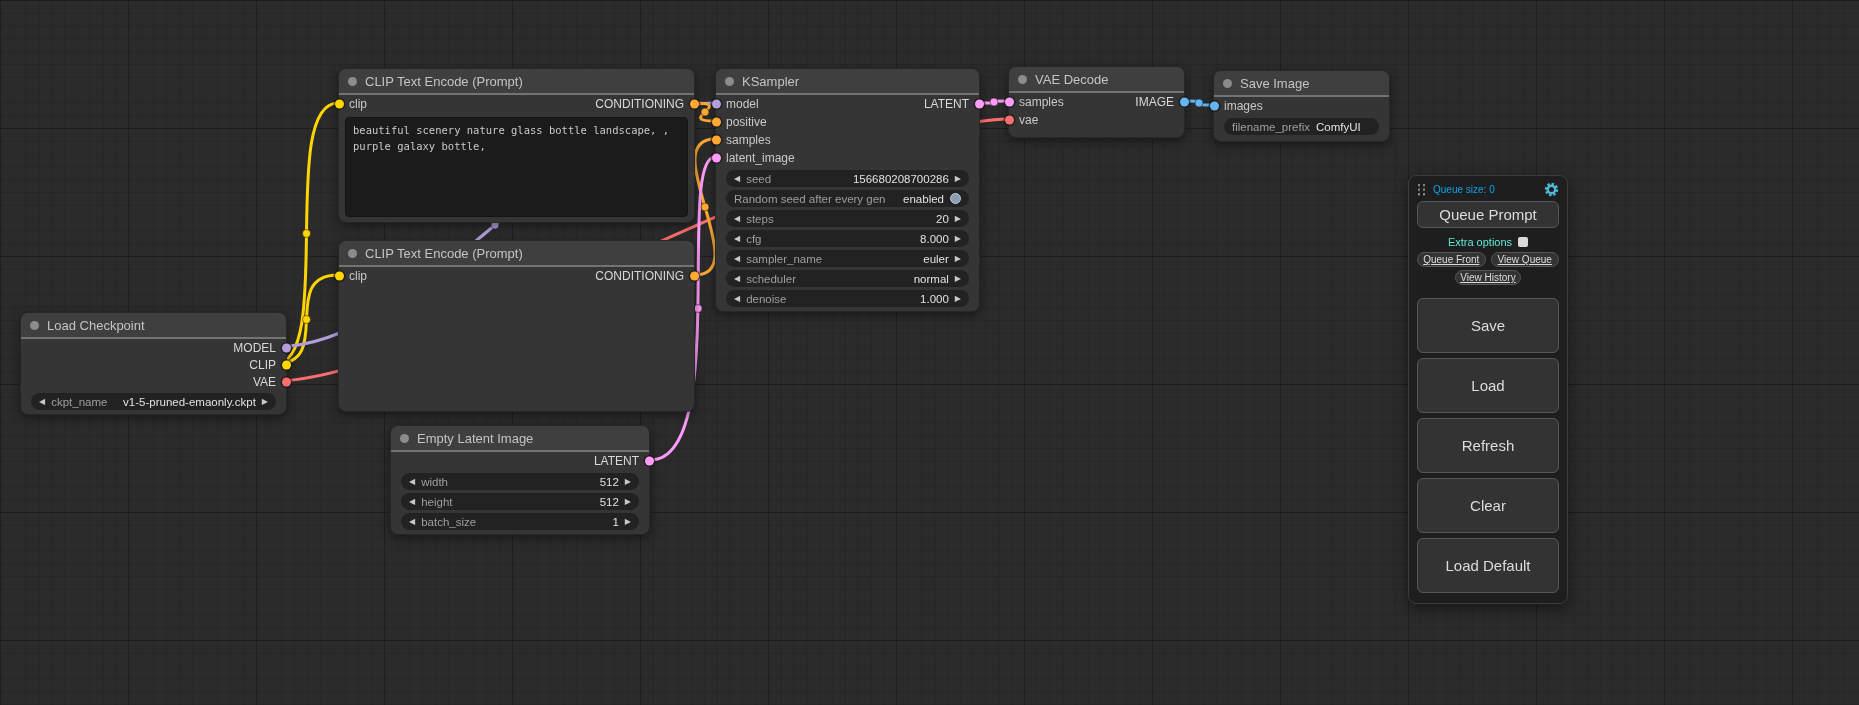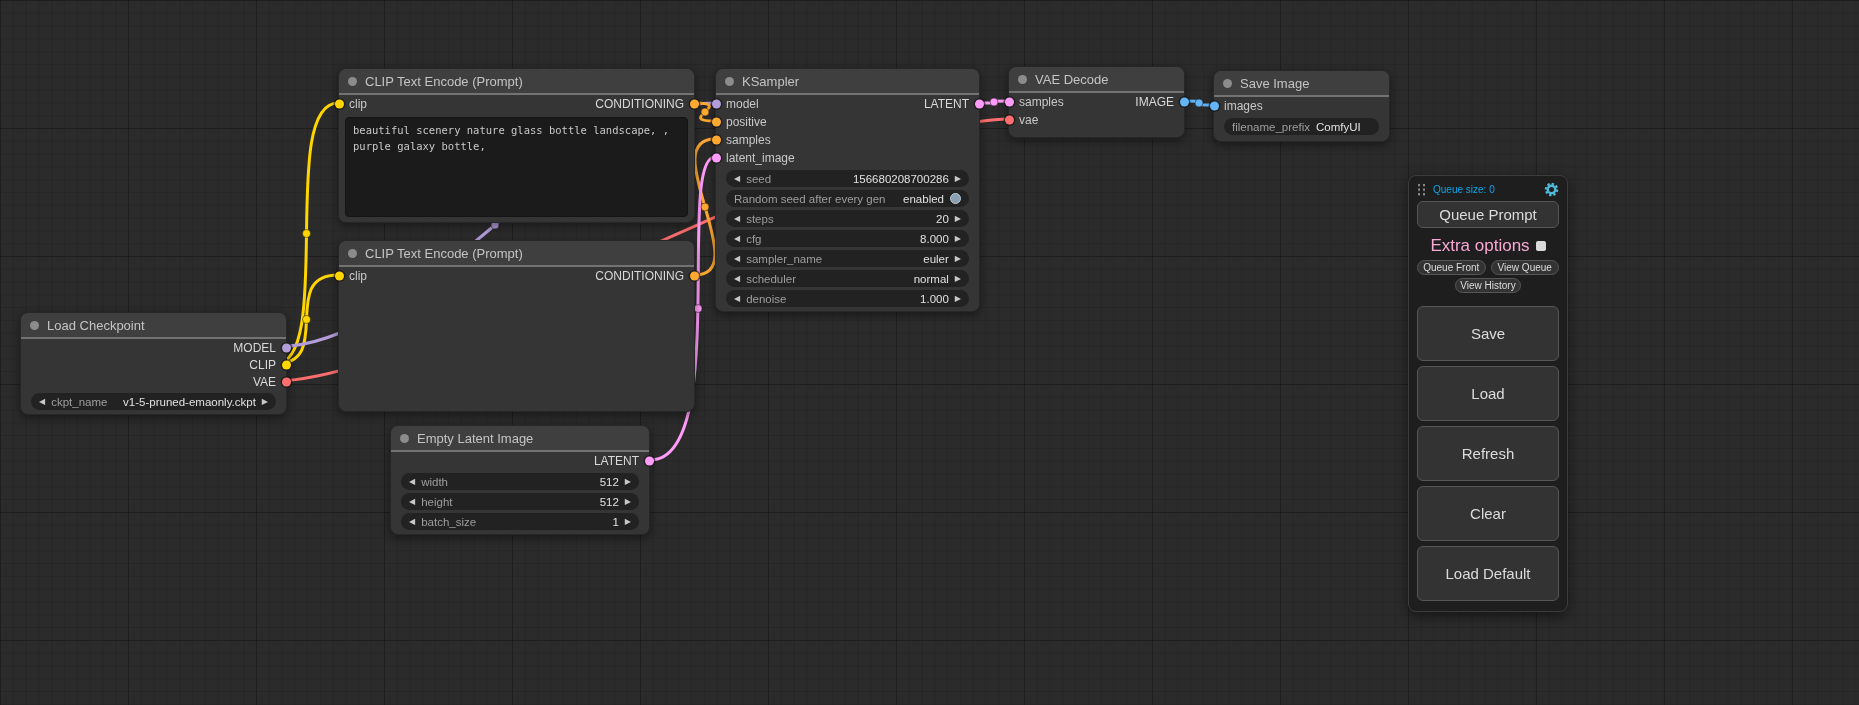--- a/index.html
+++ b/index.html
@@ -44,22 +44,22 @@
   .qp-header{display:flex;align-items:center;gap:6px;margin-bottom:4px;}
   .drag-handle{width:10px;height:14px;flex:none;
           background-image:radial-gradient(circle at 2px 2px,#8a8a8a 1.1px,transparent 1.5px);
           background-size:5px 4.6px;}
   .qp-size{color:#0ea5e9;font-size:10px;flex:1;}
   .gear{flex:none;}
   .qp-btn{display:block;width:100%;background:#333333;border:1px solid #565656;border-radius:6px;
           color:#dcdcdc;font-family:inherit;cursor:pointer;box-sizing:border-box;}
   .qp-btn.primary{font-size:15px;padding:4px 0;margin-top:4px;}
   .qp-btn.big{font-size:15px;padding:18px 0;margin-top:5px;}
-  .qp-btn.small{font-size:10px;padding:1px 4px;border-radius:9px;width:auto;flex:1;white-space:nowrap;}
-  .qp-extra{display:flex;align-items:center;justify-content:center;gap:6px;color:#f9a8d4;font-size:17px;margin:8px 0 4px;}
+  .qp-btn.small{font-size:10px;padding:1px 4px;border-radius:9px;width:auto;flex:1;white-space:nowrap;text-decoration:underline;}
+  .qp-extra{display:flex;align-items:center;justify-content:center;gap:6px;color:#5eead4;font-size:11px;margin:8px 0 4px;}
   .checkbox{width:10px;height:10px;background:#dadada;border-radius:2px;flex:none;}
   .qp-row{display:flex;gap:5px;margin-top:3px;justify-content:center;}
   .group-gap{margin-top:13px !important;}
   .vh{width:70%;flex:none !important;}
 </style>
 </head>
 <body>
 
 <div class="canvas">
 

